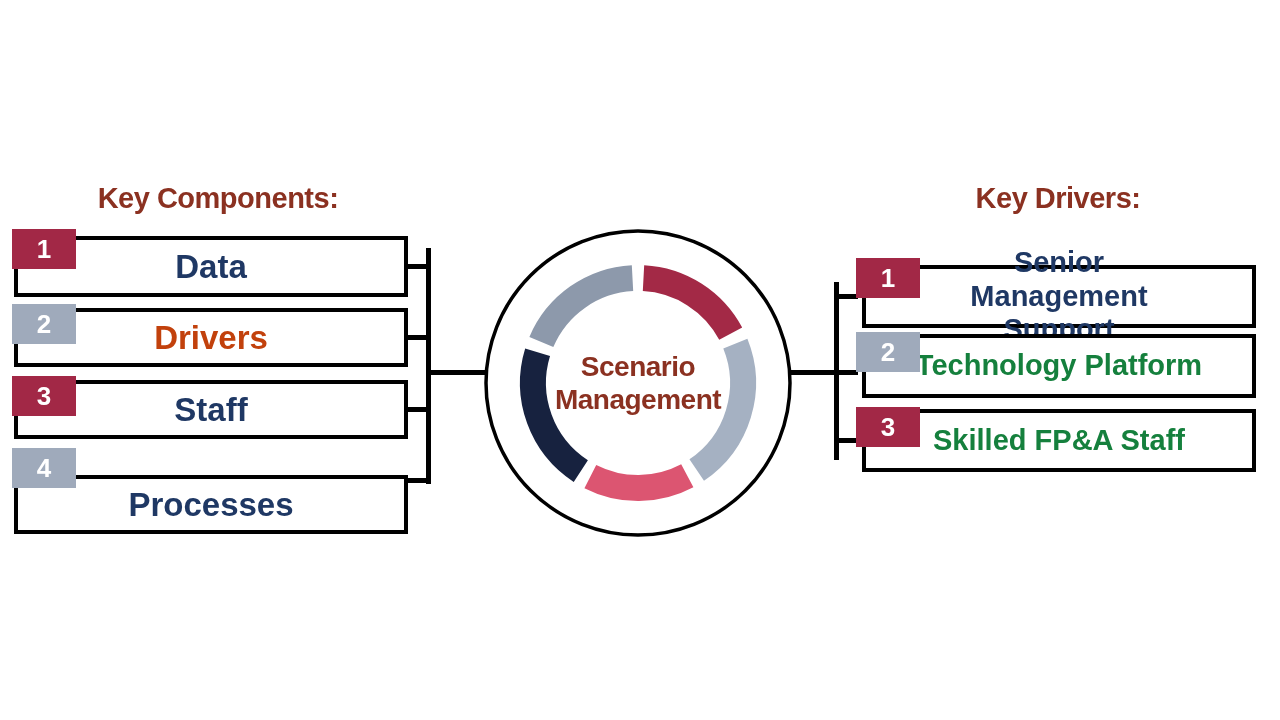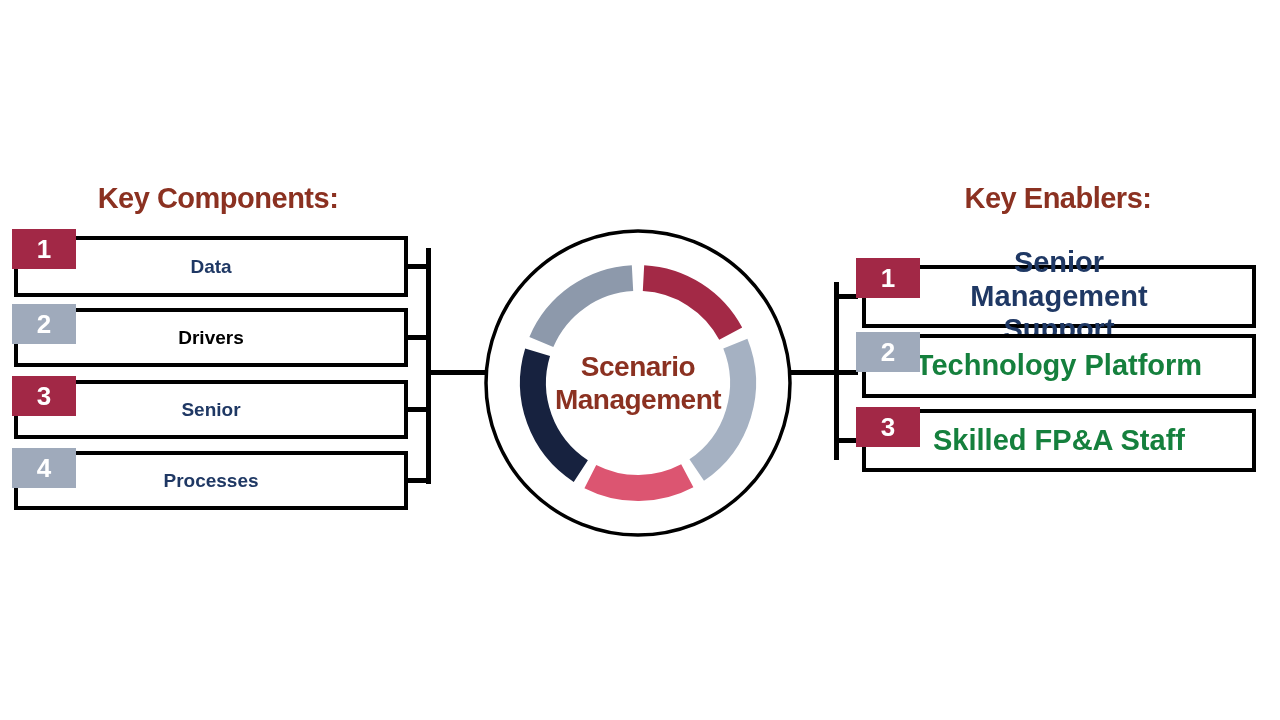--- a/index.html
+++ b/index.html
@@ -11,25 +11,25 @@
     font-size:29px;font-weight:bold;letter-spacing:-0.5px;
   }
   #left-title{left:0px;}
   #right-title{left:840px;}
 
   .lbox,.rbox{
     position:absolute;background:#ffffff;border:4px solid #000000;
     box-sizing:border-box;display:flex;align-items:center;justify-content:center;
     z-index:2;
   }
-  .lbox{left:14px;width:394px;font-size:19px;font-weight:bold;}
+  .lbox{left:14px;width:394px;font-size:33px;font-weight:bold;}
   #lbox1{top:236px;height:61px;}
   #lbox2{top:308px;height:59px;}
   #lbox3{top:380px;height:59px;}
-  #lbox4{top:451px;height:59px;}
+  #lbox4{top:475px;height:59px;}
 
   .rbox{left:862px;width:394px;font-size:29px;font-weight:bold;text-align:center;line-height:1.15;}
   #rbox1{top:265px;height:63px;}
   #rbox2{top:334px;height:64px;}
   #rbox3{top:409px;height:63px;}
   #rbox1 .box-label{max-width:260px;}
 
   .tag{
     position:absolute;width:64px;height:40px;z-index:5;
     display:flex;align-items:center;justify-content:center;
@@ -61,30 +61,30 @@
     display:flex;flex-direction:column;align-items:center;justify-content:center;
     font-size:28px;font-weight:bold;line-height:1.18;letter-spacing:-0.5px;text-align:center;
   }
 </style>
 </head>
 <body>
 
 <div id="canvas">
 
   <div class="panel-title" id="left-title" style="color: rgb(139, 49, 33);">Key Components:</div>
-  <div class="panel-title" id="right-title" style="color: rgb(139, 49, 33);">Key Enablers:</div>
+  <div class="panel-title" id="right-title" style="color: rgb(139, 49, 33);">Key Drivers:</div>
 
   <div class="lbox" id="lbox1">
     <span class="box-label" style="color: rgb(31, 56, 100);">Data</span>
   </div>
   <div class="lbox" id="lbox2">
-    <span class="box-label" style="color: #000000;">Drivers</span>
+    <span class="box-label" style="color: #c2410c;">Drivers</span>
   </div>
   <div class="lbox" id="lbox3">
-    <span class="box-label" style="color: rgb(31, 56, 100);">Senior</span>
+    <span class="box-label" style="color: rgb(31, 56, 100);">Staff</span>
   </div>
   <div class="lbox" id="lbox4">
     <span class="box-label" style="color: rgb(31, 56, 100);">Processes</span>
   </div>
 
   <div class="tag" id="ltag1" style="background: rgb(162, 40, 70);">1</div>
   <div class="tag" id="ltag2" style="background: rgb(159, 170, 187);">2</div>
   <div class="tag" id="ltag3" style="background: rgb(162, 40, 70);">3</div>
   <div class="tag" id="ltag4" style="background: rgb(159, 170, 187);">4</div>
 

